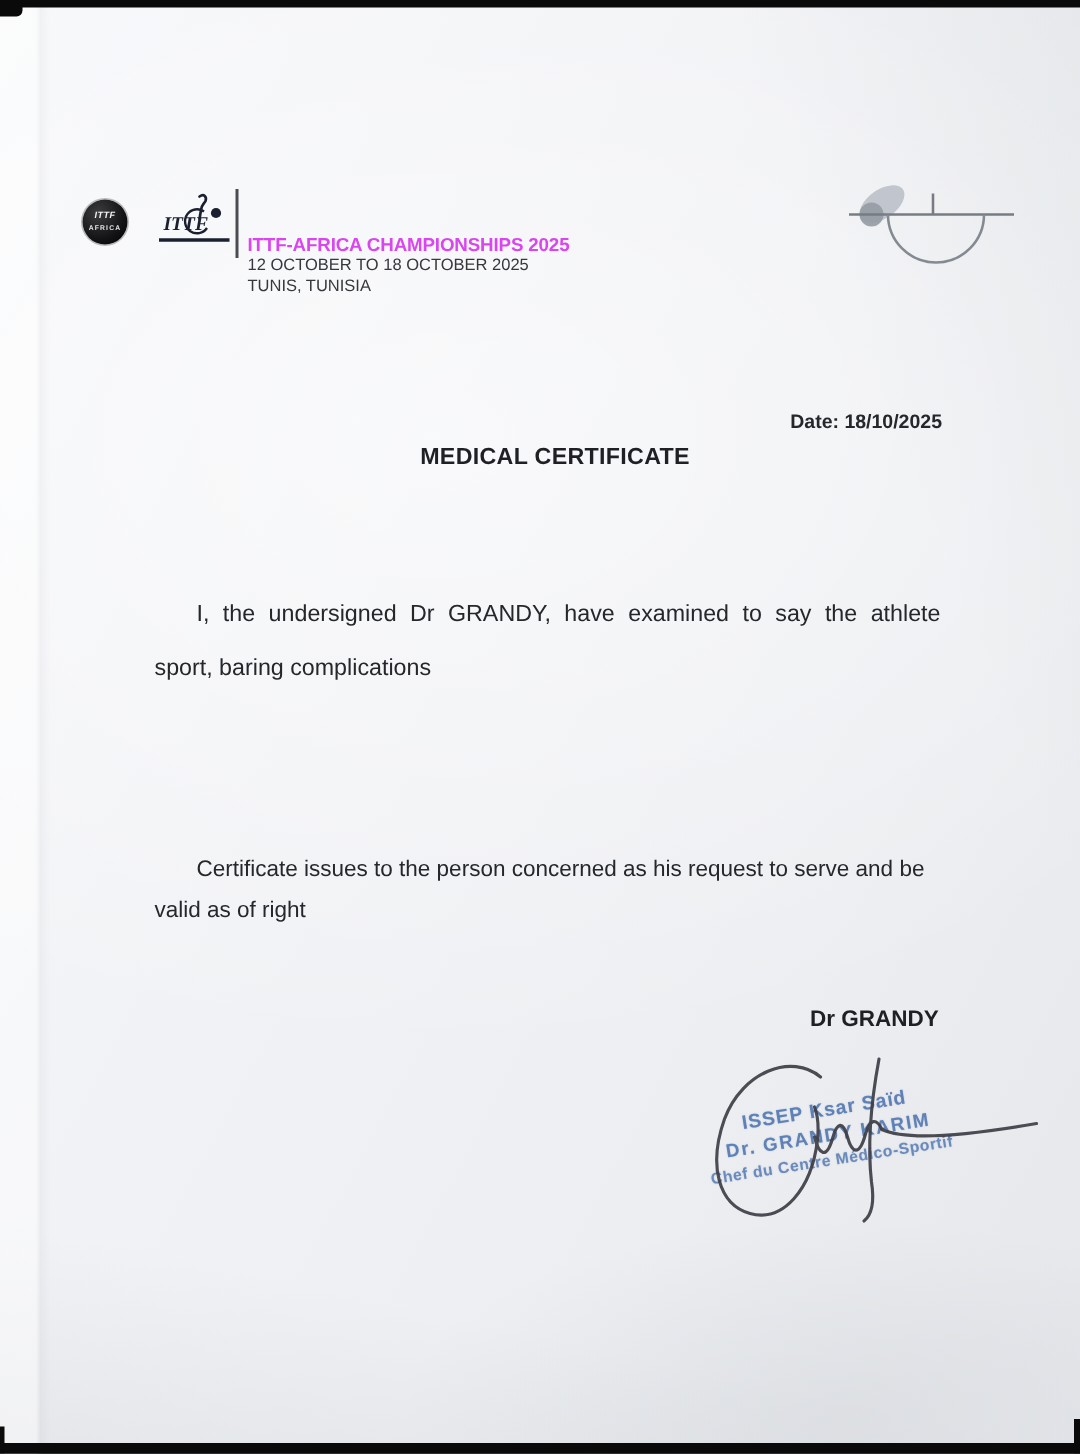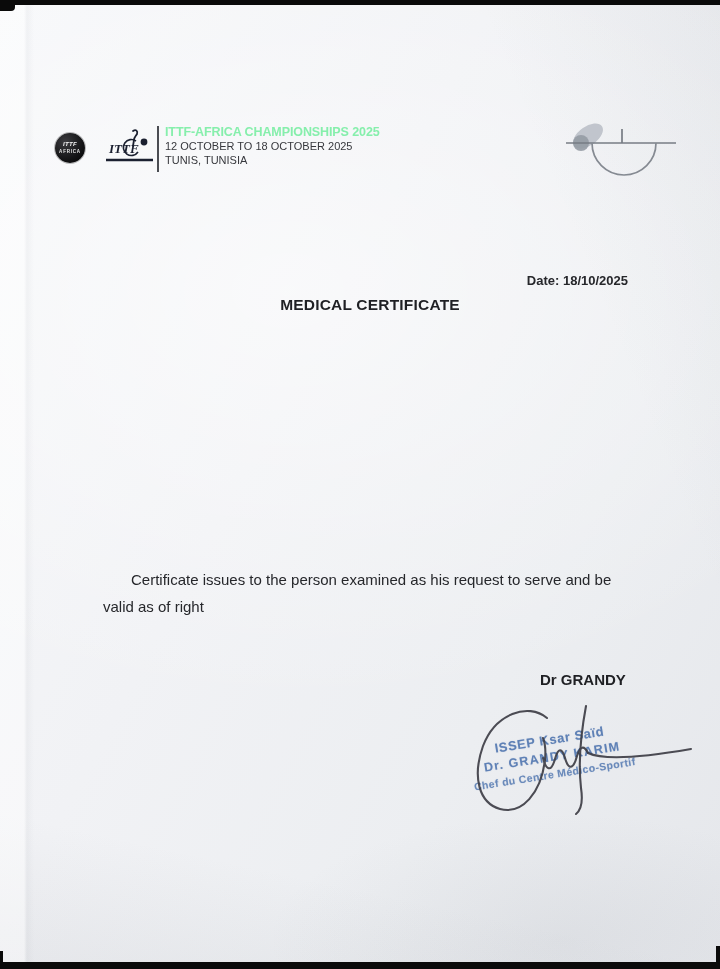--- a/index.html
+++ b/index.html
@@ -36,21 +36,21 @@
     position:absolute;left:55px;top:133px;width:30px;height:30px;border-radius:50%;
     background:radial-gradient(circle at 35% 30%, #3c3c40, #141416 60%, #000);
     color:#f2f2f2;display:flex;flex-direction:column;align-items:center;justify-content:center;
     box-shadow:0 0 0 1px rgba(0,0,0,.25);
   }
   .africa-logo .mini-ittf{font-size:6px;font-weight:bold;font-style:italic;line-height:6px;letter-spacing:.3px;}
   .africa-logo .mini-africa{font-size:4.5px;font-weight:bold;letter-spacing:.8px;line-height:6px;margin-top:2px;color:#e8e8e8;}
   .ittf-logo{position:absolute;left:106px;top:127px;width:50px;height:42px;}
   .header-sep{position:absolute;left:157px;top:126px;width:2px;height:46px;background:#4a4c52;}
   .header-text{position:absolute;left:165px;top:126px;line-height:13px;color:#2b2c30;}
-  .header-text .ht1{font-weight:bold;font-size:12.5px;letter-spacing:-0.1px;color:#86efac;}
+  .header-text .ht1{font-weight:bold;font-size:12.5px;letter-spacing:-0.1px;color:#d946ef;margin-top:31px;}
   .header-text .ht2,.header-text .ht3{font-size:11px;margin-top:1px;color:#37383d;}
   .corner-mark{position:absolute;left:552px;top:112px;width:145px;height:85px;}
   
   .date-line{
     position:absolute;left:400px;top:237px;width:228px;text-align:right;
     font-weight:bold;font-size:13px;color:#26272b;margin-top:36px;
   }
   .doc-title{
     position:absolute;left:10px;top:296px;width:720px;text-align:center;
     font-weight:bold;font-size:15.5px;letter-spacing:.2px;color:#1f2024;
@@ -121,23 +121,25 @@
   <line x1="14" y1="31" x2="124" y2="31" stroke="#777c84" stroke-width="1.7"></line>
   <line x1="70" y1="17" x2="70" y2="31" stroke="#777c84" stroke-width="1.7"></line>
   <path d="M40,31 A32,32 0 0,0 104,31" fill="none" stroke="#858a92" stroke-width="1.7"></path>
 </svg>
 
 <div class="date-line">Date: 18/10/2025</div>
 
 <div class="doc-title">MEDICAL CERTIFICATE</div>
 
 <div class="para1">
+  <div class="pline just indent">I, the undersigned Dr GRANDY, have examined to say the athlete</div>
+  <div class="pline">sport, baring complications</div>
 </div>
 
-<div class="para2">Certificate issues to the person examined as his request to serve and be valid as of right</div>
+<div class="para2">Certificate issues to the person concerned as his request to serve and be valid as of right</div>
 
 <div class="sig-name">Dr GRANDY</div>
 
 <div class="stamp">
   <div class="s1">ISSEP Ksar Saïd</div>
   <div class="s2">Dr. GRANDY KARIM</div>
   <div class="s3">Chef du Centre Médico-Sportif</div>
 </div>
 
 <svg class="signature-svg" viewBox="0 0 255 145">

